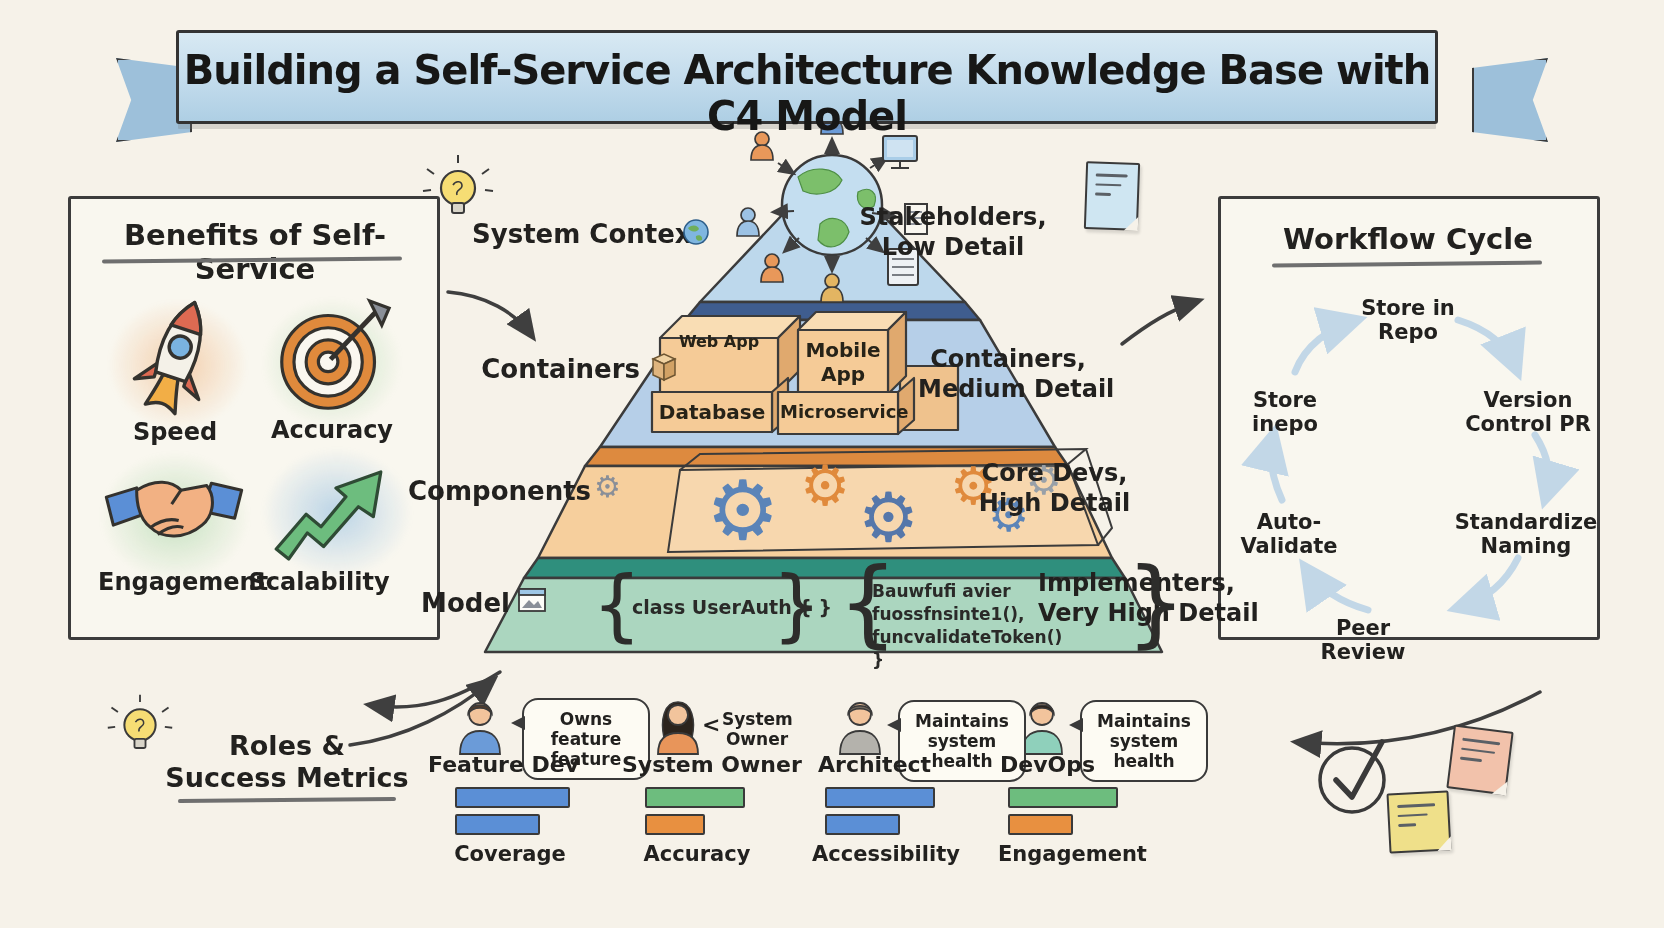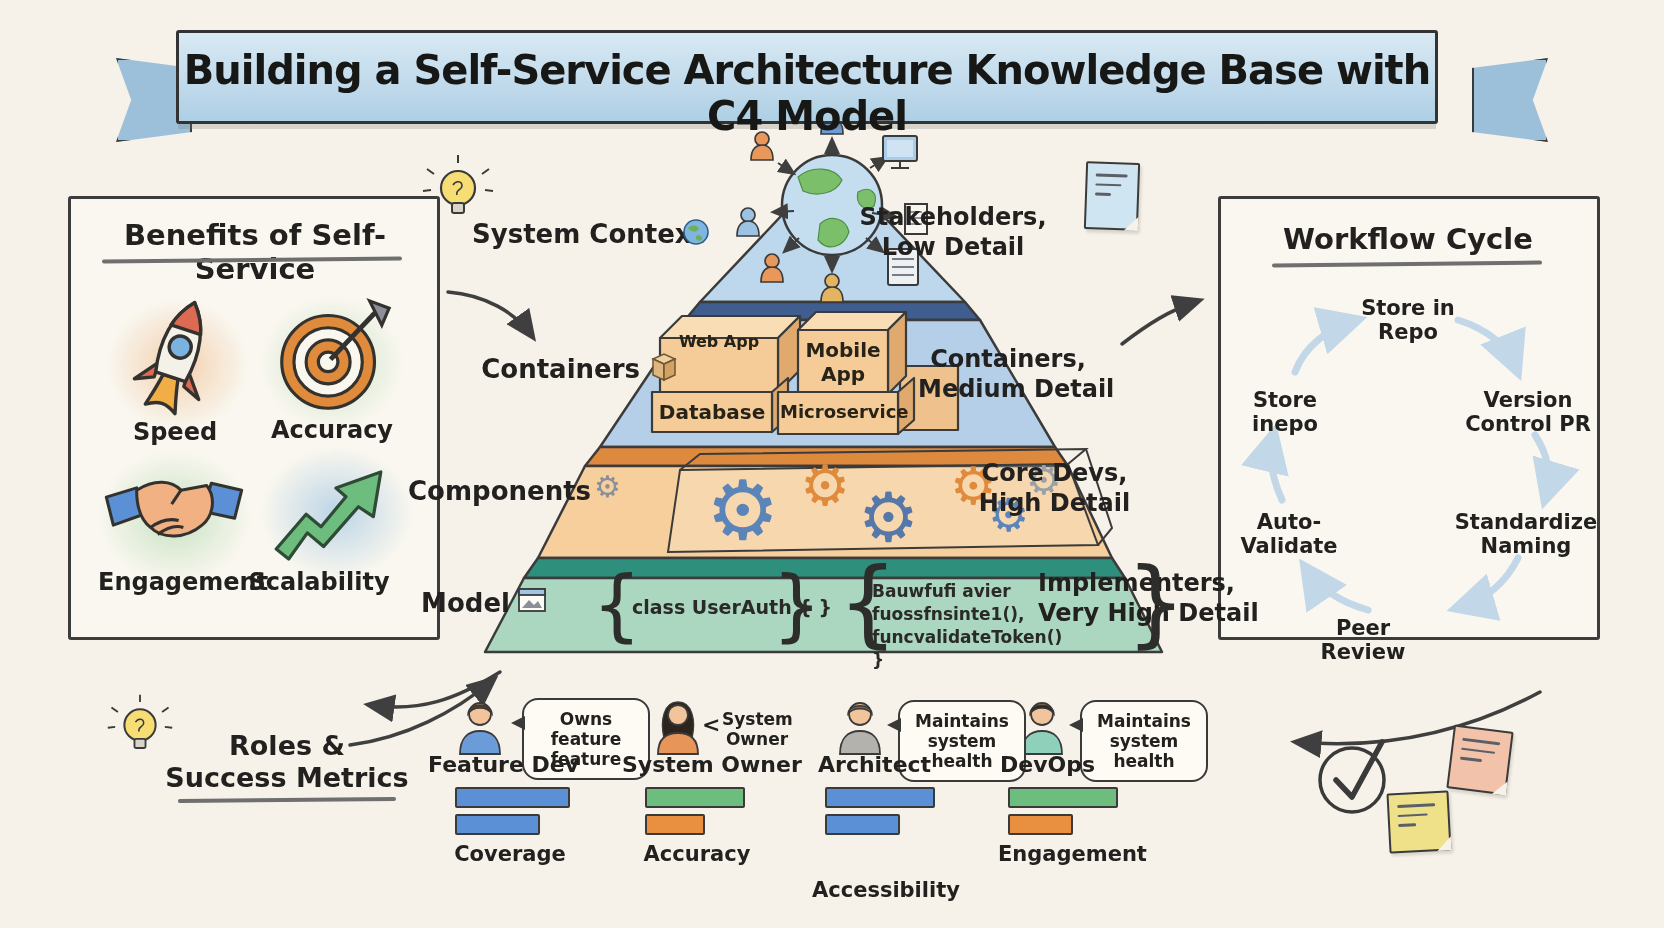--- a/index.html
+++ b/index.html
@@ -420,21 +420,21 @@
 <div class="bar" style="left: 455px; top: 814px; width: 85px; background: rgb(91, 143, 214);"></div>
 <div class="bar" style="left: 645px; top: 787px; width: 100px; background: rgb(109, 189, 126);"></div>
 <div class="bar" style="left: 645px; top: 814px; width: 60px; background: rgb(232, 144, 64);"></div>
 <div class="bar" style="left: 825px; top: 787px; width: 110px; background: rgb(91, 143, 214);"></div>
 <div class="bar" style="left: 825px; top: 814px; width: 75px; background: rgb(91, 143, 214);"></div>
 <div class="bar" style="left: 1008px; top: 787px; width: 110px; background: rgb(109, 189, 126);"></div>
 <div class="bar" style="left: 1008px; top: 814px; width: 65px; background: rgb(232, 144, 64);"></div>
 
 <div class="txt ctr metric" style="left:445px; top:842px; width:130px;">Coverage</div>
 <div class="txt ctr metric" style="left:632px; top:842px; width:130px;">Accuracy</div>
-<div class="txt ctr metric" style="left:812px; top:842px; width:140px;margin-top:36px;">Accessibility</div>
+<div class="txt ctr metric" style="left:812px; top:842px; width:140px;">Accessibility</div>
 <div class="txt ctr metric" style="left:998px; top:842px; width:130px;">Engagement</div>
 
 <div class="note" style="left:1085px; top:162px; width:54px; height:68px; background:#cfe6f2; transform:rotate(2deg);">
   <div class="sline" style="width:32px;"></div>
   <div class="sline" style="width:26px;"></div>
   <div class="sline" style="width:16px;"></div>
 </div>
 <div class="note" style="left:1450px; top:728px; width:60px; height:64px; background:#f2c2ab; transform:rotate(7deg);">
   <div class="sline" style="width:38px;"></div>
   <div class="sline" style="width:34px;"></div>

